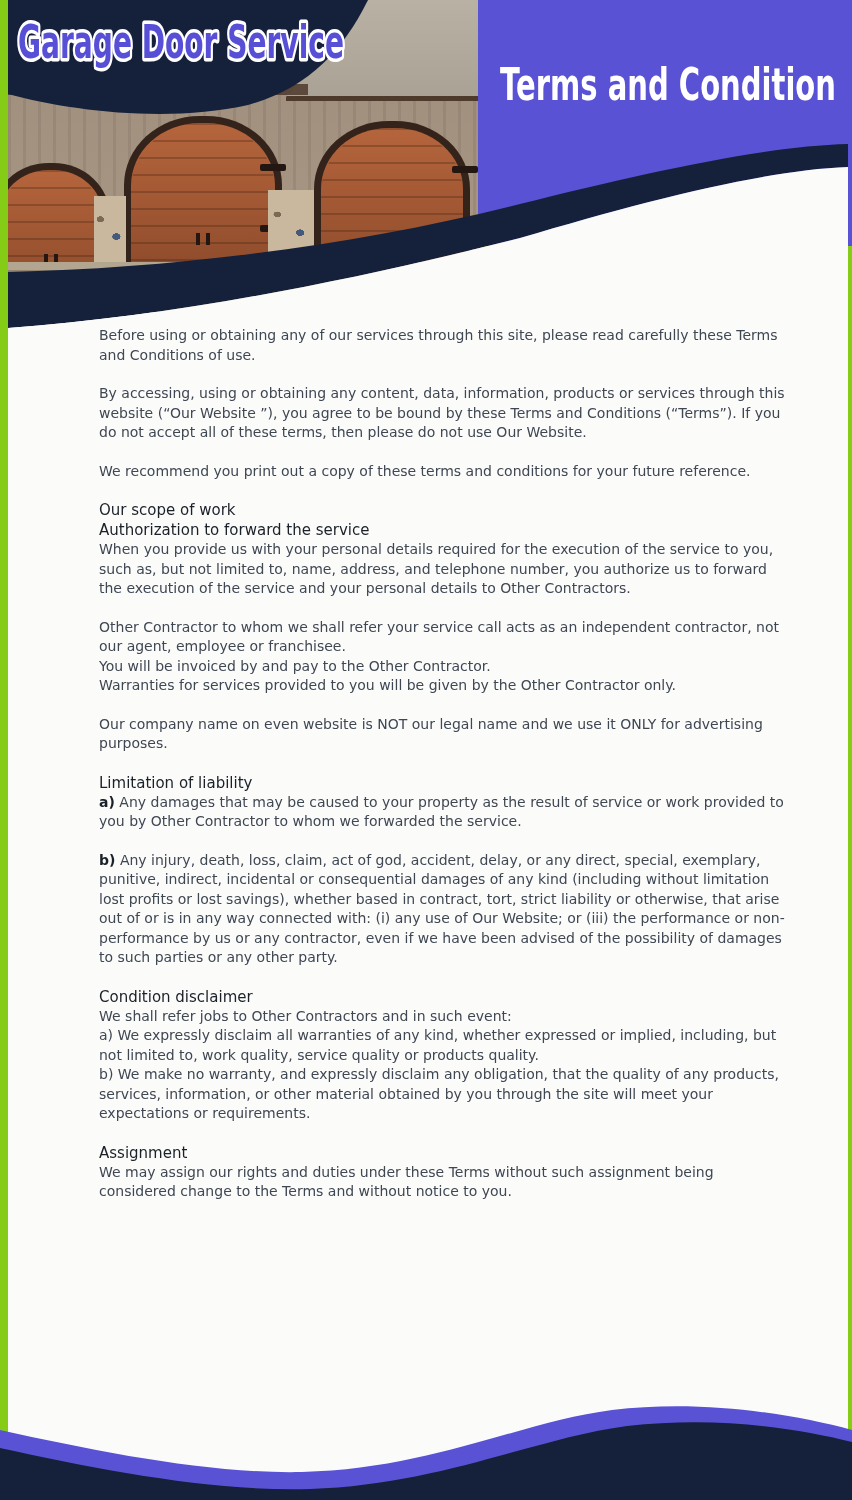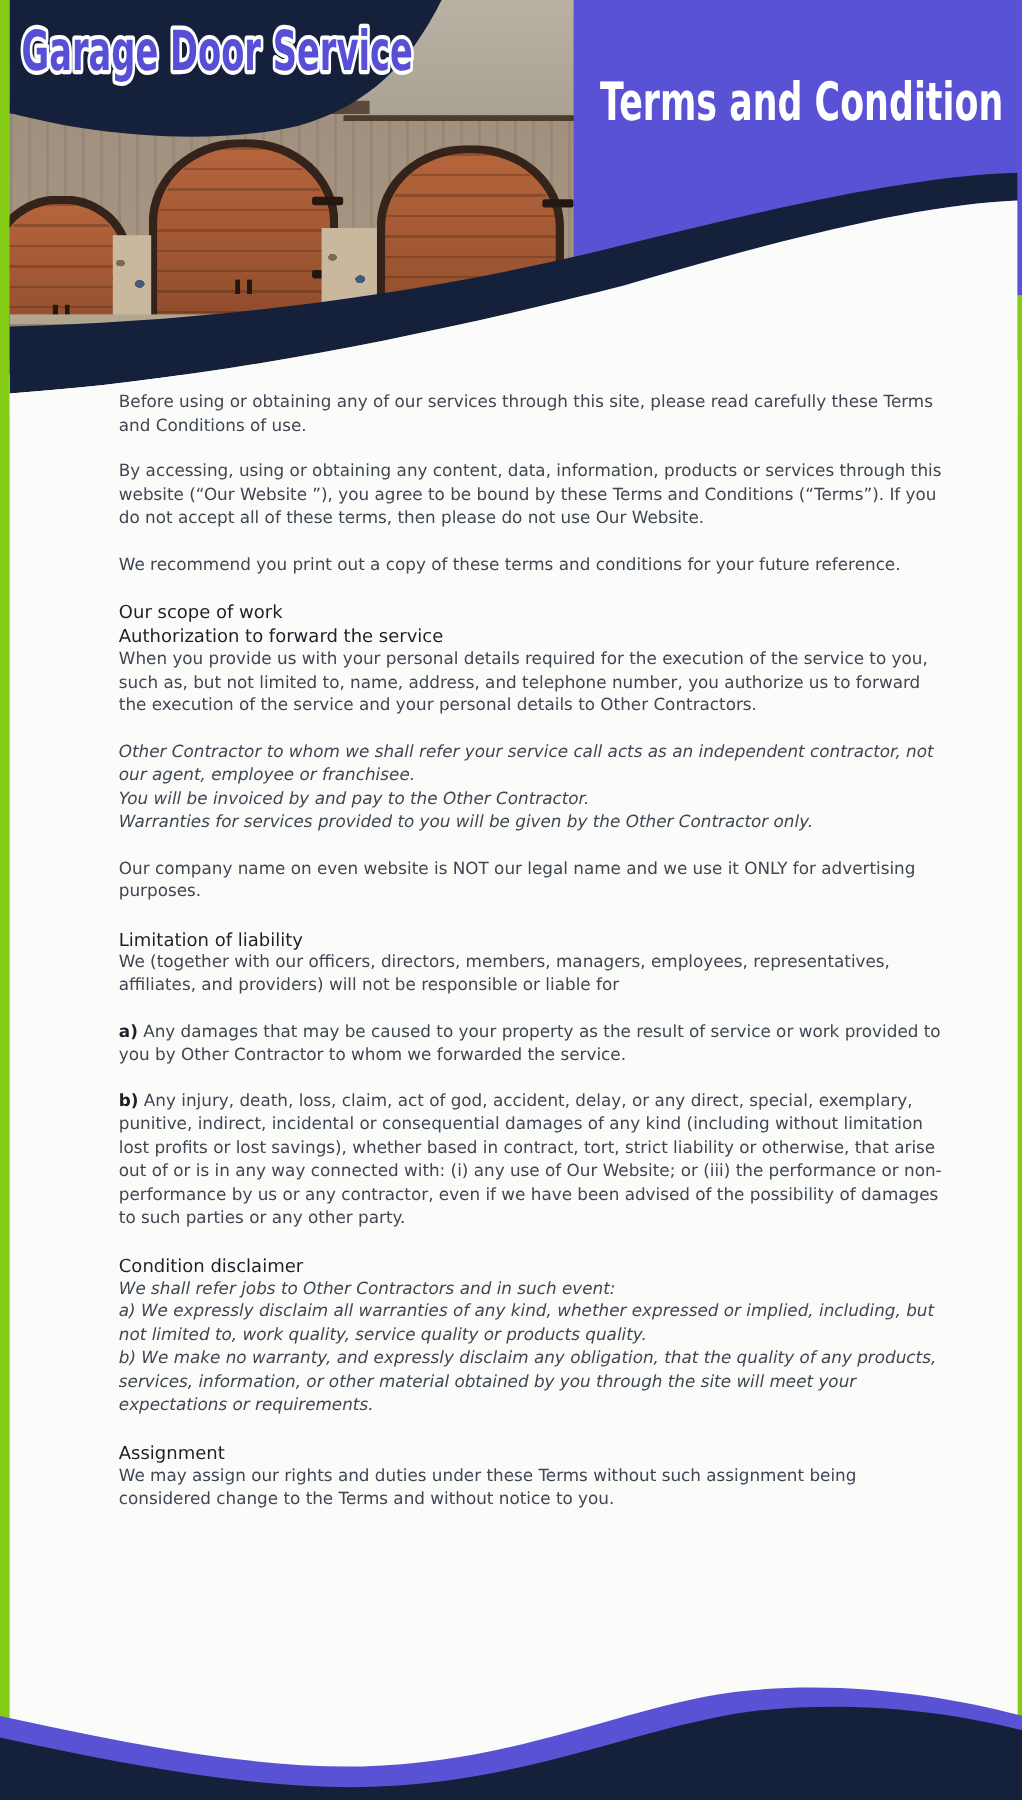--- a/index.html
+++ b/index.html
@@ -35,21 +35,21 @@
   .driveway{position:absolute;left:0;right:0;top:262px;height:50px;
         background:linear-gradient(180deg,#b3a691 0 8px,#93856f 8px,#9c8e7a 100%);}
   .purple-banner{position:absolute;left:478px;right:0;top:0;height:246px;background:#5a52d5;}
   .header-waves{position:absolute;left:8px;top:0;width:840px;height:345px;}
   .logo{position:absolute;left:12px;top:6px;}
   .banner-title{position:absolute;left:494px;top:56px;}
   
   .content{position:absolute;left:70px;top:326px;width:692px;color:#3f4753;
            font-size:14px;line-height:19.5px;margin-left:29px;}
   .content p{margin:0 0 19px 0;}
-  .prelines{white-space:pre-line;font-style:italic;}
+  .prelines{white-space:pre-line;}
   .sec-h{font-weight:normal;color:#1b2129;font-size:15px;margin:0;line-height:20px;}
   .lead{font-weight:bold;color:#1b2129;}
   
   .footer-waves{position:absolute;left:0;bottom:0;width:852px;height:120px;}
 </style>
 </head>
 <body>
 
 <div class="page">
 
@@ -123,21 +123,20 @@
 
     <div class="section">
       <p class="prelines">Other Contractor to whom we shall refer your service call acts as an independent contractor, not our agent, employee or franchisee.
 You will be invoiced by and pay to the Other Contractor.
 Warranties for services provided to you will be given by the Other Contractor only.</p>
       <p>Our company name on even website is NOT our legal name and we use it ONLY for advertising purposes.</p>
     </div>
 
     <div class="section">
       <h3 class="sec-h">Limitation of liability</h3>
-      <p>We (together with our officers, directors, members, managers, employees, representatives, affiliates, and providers) will not be responsible or liable for</p>
       <p><span class="lead">a)</span> <span>Any damages that may be caused to your property as the result of service or work provided to you by Other Contractor to whom we forwarded the service.</span></p>
       <p><span class="lead">b)</span> <span>Any injury, death, loss, claim, act of god, accident, delay, or any direct, special, exemplary, punitive, indirect, incidental or consequential damages of any kind (including without limitation lost profits or lost savings), whether based in contract, tort, strict liability or otherwise, that arise out of or is in any way connected with: (i) any use of Our Website; or (iii) the performance or non-performance by us or any contractor, even if we have been advised of the possibility of damages to such parties or any other party.</span></p>
     </div>
 
     <div class="section">
       <h3 class="sec-h">Condition disclaimer</h3>
       <p class="prelines">We shall refer jobs to Other Contractors and in such event:
 a) We expressly disclaim all warranties of any kind, whether expressed or implied, including, but not limited to, work quality, service quality or products quality.
 b) We make no warranty, and expressly disclaim any obligation, that the quality of any products, services, information, or other material obtained by you through the site will meet your expectations or requirements.</p>
     </div>

